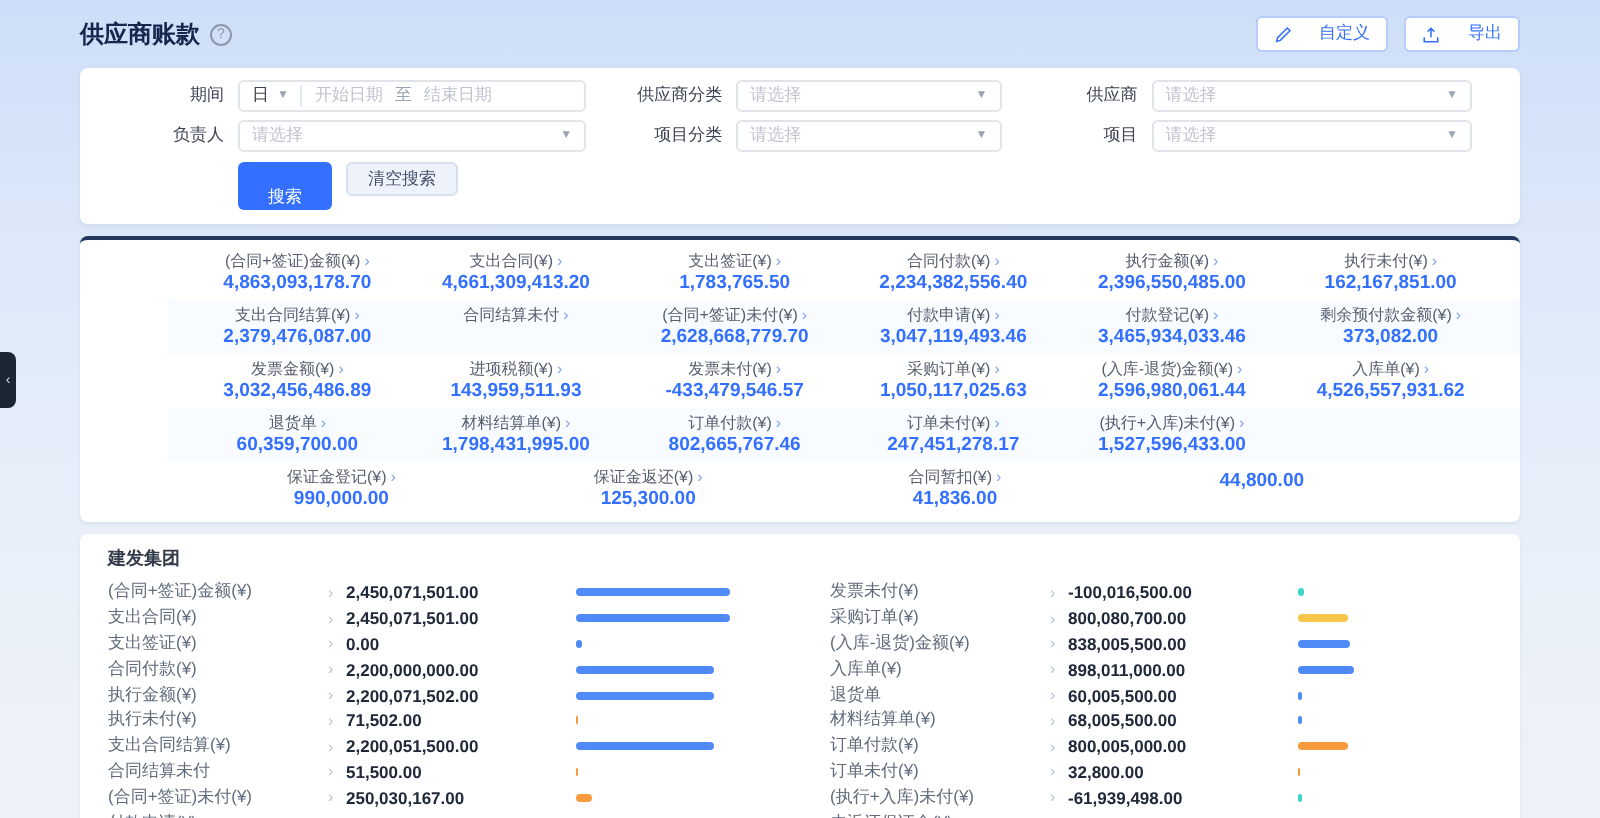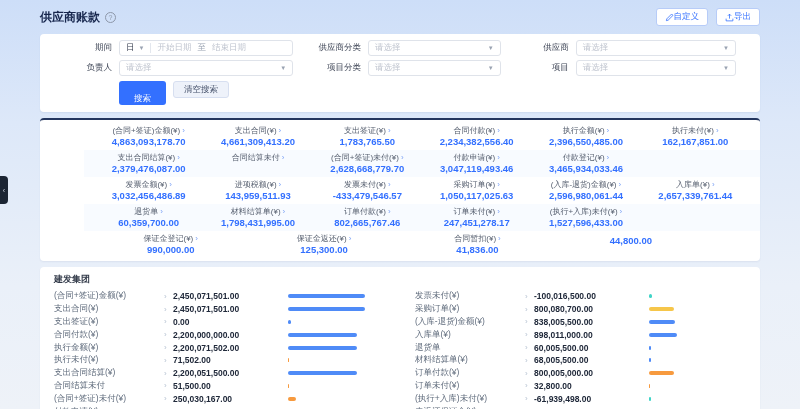--- a/index.html
+++ b/index.html
@@ -10,21 +10,21 @@
     position:relative;
   }
   .drawer-handle{position:absolute;left:0;top:176px;width:8px;height:28px;background:#1b2534;border-radius:0 4px 4px 0;color:#cfd6e0;font-size:7px;display:flex;align-items:center;justify-content:center;cursor:pointer;}
   .wrap{padding:0 40px;}
   
   .topbar{display:flex;justify-content:space-between;align-items:center;padding:8px 0 4px 0;height:30px;}
   .title-wrap{display:flex;align-items:center;gap:5px;}
   .page-title{font-size:12px;font-weight:bold;color:#17264d;}
   .help{width:11px;height:11px;border:1px solid #8d97a9;color:#8d97a9;border-radius:50%;font-size:7px;display:inline-flex;align-items:center;justify-content:center;cursor:pointer;}
   .top-actions{display:flex;gap:8px;}
-  .ghost-btn{display:inline-flex;align-items:center;gap:0;background:#fff;color:#3370ff;border:1px solid #b7ccf8;border-radius:3px;font-size:8.5px;height:18px;padding:0 8px;cursor:pointer;font-family:inherit;}
+  .ghost-btn{display:inline-flex;align-items:center;gap:14px;background:#fff;color:#3370ff;border:1px solid #b7ccf8;border-radius:3px;font-size:8.5px;height:18px;padding:0 8px;cursor:pointer;font-family:inherit;}
   
   .card{background:#fff;border-radius:4px;box-shadow:0 1px 2px rgba(30,56,112,.07);}
   
   .filter-card{margin-top:4px;padding:6px 14px;}
   .f-grid{display:grid;grid-template-columns:36% 30% 34%;row-gap:4px;}
   .f-item{display:flex;align-items:center;padding-right:10px;}
   .f-label{width:58px;min-width:58px;text-align:right;margin-right:7px;font-size:8.5px;color:#3c4354;}
   .f-control{flex:1;height:16px;border:1px solid #dfe3ea;border-radius:3px;background:#fff;display:flex;align-items:center;padding:0 6px;font-size:8.5px;cursor:pointer;}
   .f-control .ph{color:#bfc4cf;}
   .f-control.select{justify-content:space-between;}
@@ -218,20 +218,26 @@
     <div class="stat-value">3,047,119,493.46</div>
   </div>
 
   <div class="stat-cell">
     <div class="stat-label-line">
       <span>付款登记(¥)</span><span class="chev">›</span>
     </div>
     <div class="stat-value">3,465,934,033.46</div>
   </div>
 
+  <div class="stat-cell">
+    <div class="stat-label-line">
+      <span>剩余预付款金额(¥)</span><span class="chev">›</span>
+    </div>
+    <div class="stat-value">373,082.00</div>
+  </div>
 </div>
         <div class="stat-row cols-6">
   <div class="stat-cell">
     <div class="stat-label-line">
       <span>发票金额(¥)</span><span class="chev">›</span>
     </div>
     <div class="stat-value">3,032,456,486.89</div>
   </div>
 
   <div class="stat-cell">
@@ -259,21 +265,21 @@
     <div class="stat-label-line">
       <span>(入库-退货)金额(¥)</span><span class="chev">›</span>
     </div>
     <div class="stat-value">2,596,980,061.44</div>
   </div>
 
   <div class="stat-cell">
     <div class="stat-label-line">
       <span>入库单(¥)</span><span class="chev">›</span>
     </div>
-    <div class="stat-value">2,657,339,761.44</div>
+    <div class="stat-value">4,526,557,931.62</div>
   </div>
 </div>
         <div class="stat-row cols-6">
   <div class="stat-cell">
     <div class="stat-label-line">
       <span>退货单</span><span class="chev">›</span>
     </div>
     <div class="stat-value">60,359,700.00</div>
   </div>
 

